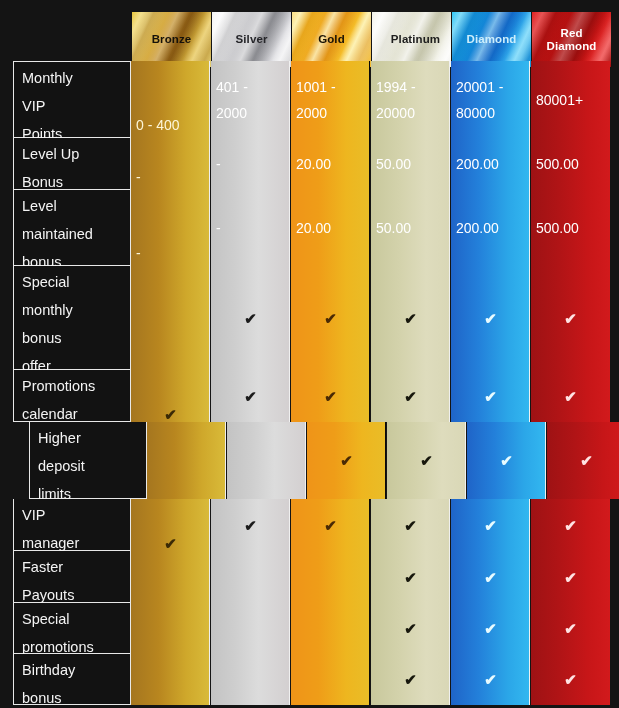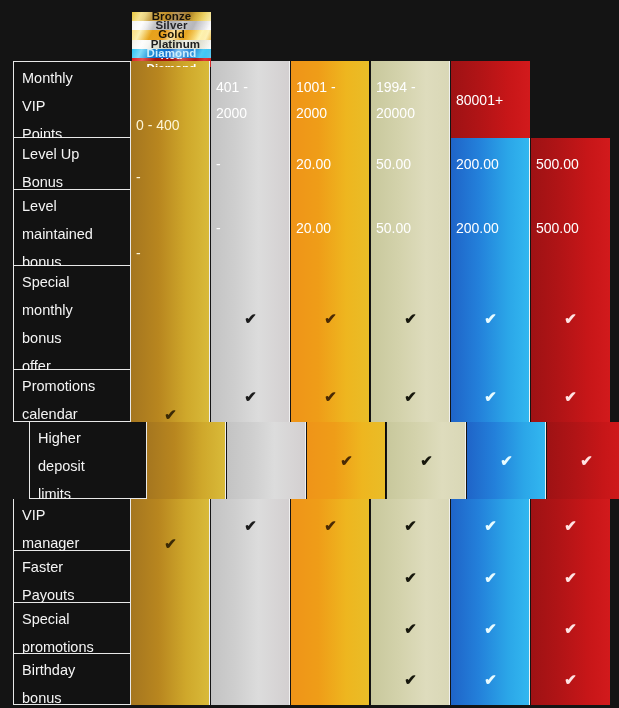--- a/index.html
+++ b/index.html
@@ -22,21 +22,20 @@
     background: #141414;
   }
 
   
   #header-row {
     position: absolute;
     left: 132px;
     top: 12px;
     height: 55px;
     display: flex;
-    flex-direction: column;
   }
   .hdr-cell {
     width: 79px;
     height: 55px;
     margin-right: 1px;
     position: relative;
     display: flex;
     align-items: center;
     justify-content: center;
     box-sizing: border-box;
@@ -262,20 +261,22 @@
         <div class="label-cell">Monthly
 VIP
 Points</div>
         <div class="val-cell col-bronze"><span class="val-text" style="white-space: pre-line;">0 - 400</span></div>
         <div class="val-cell col-silver"><span class="val-text" style="white-space: pre-line;">401 -
 2000</span></div>
         <div class="val-cell col-gold"><span class="val-text" style="white-space: pre-line;">1001 -
 2000</span></div>
         <div class="val-cell col-platinum"><span class="val-text" style="white-space: pre-line;">1994 -
 20000</span></div>
+        <div class="val-cell col-diamond"><span class="val-text" style="white-space: pre-line;">20001 -
+80000</span></div>
         <div class="val-cell col-reddiamond"><span class="val-text" style="white-space: pre-line;">80001+</span></div>
       </div>
       <div class="row" style="height: 52px;">
         <div class="label-cell">Level Up
 Bonus</div>
         <div class="val-cell col-bronze"><span class="val-text" style="white-space: pre-line;">-</span></div>
         <div class="val-cell col-silver"><span class="val-text" style="white-space: pre-line;">-</span></div>
         <div class="val-cell col-gold"><span class="val-text" style="white-space: pre-line;">20.00</span></div>
         <div class="val-cell col-platinum"><span class="val-text" style="white-space: pre-line;">50.00</span></div>
         <div class="val-cell col-diamond"><span class="val-text" style="white-space: pre-line;">200.00</span></div>

